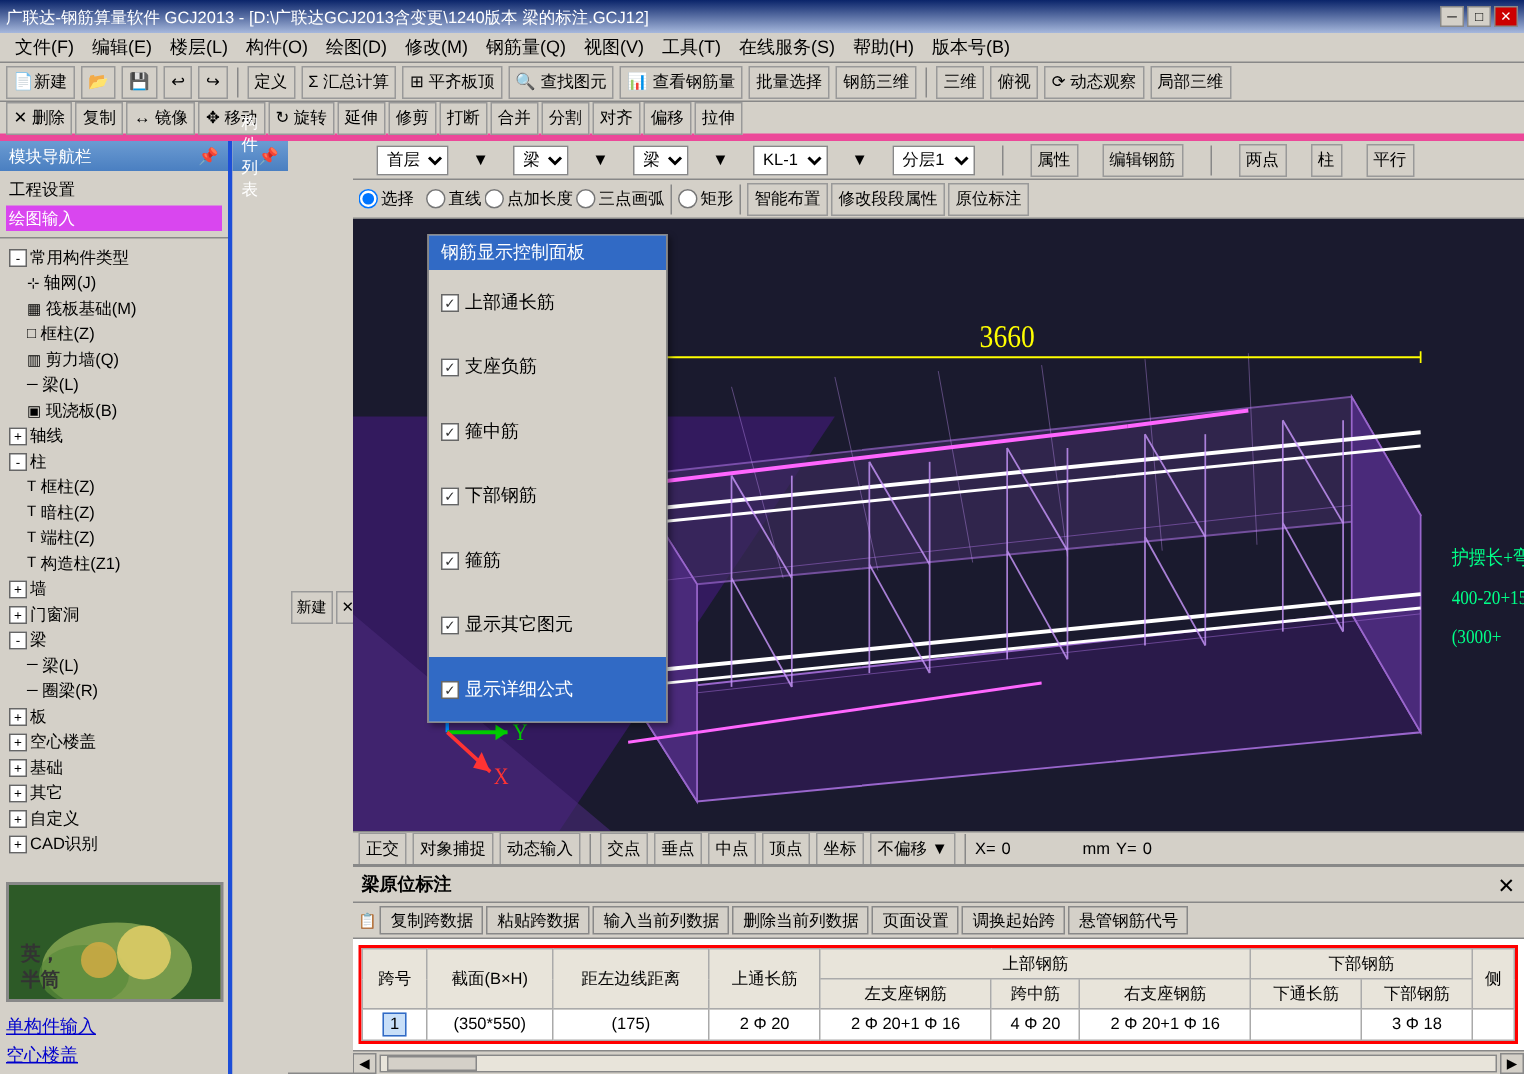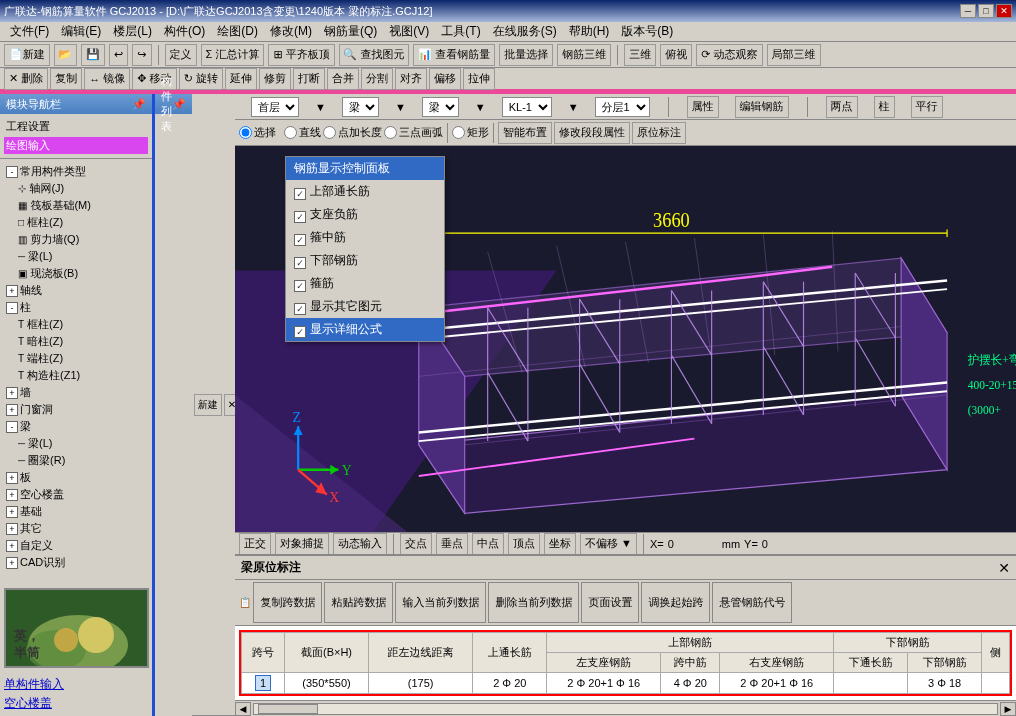--- a/index.html
+++ b/index.html
@@ -208,22 +208,22 @@
       box-shadow: 2px 2px 4px rgba(0,0,0,0.4);
     }
     .popup-title {
       background: #316ac5;
       color: white;
       padding: 3px 8px;
       font-size: 12px;
     }
     .popup-item {
       display: flex;
-      align-items: flex-end;
-      padding: 3px 8px;
+      align-items: center;
+      padding: 13px 8px;
       font-size: 12px;
       cursor: pointer;
       gap: 4px;
     }
     .popup-item.selected-item { background: #316ac5; color: white; }
     .cb { width: 12px; height: 12px; border: 1px solid #666; background: white; display: inline-flex; align-items: center; justify-content: center; font-size: 9px; flex-shrink: 0; }
     .cb.checked::after { content: '✓'; color: #333; }
 
     
     .status-bar-3d {
@@ -248,21 +248,21 @@
     .bottom-panel-toolbar {
       background: #d4d0c8;
       padding: 2px 4px;
       border-bottom: 1px solid #888;
       display: flex;
       align-items: center;
       gap: 2px;
       font-size: 11px;
     }
     .bottom-btn {
-      padding: 12px 6px;
+      padding: 1px 6px;
       border: 1px solid #888;
       background: #d4d0c8;
       cursor: pointer;
       font-size: 11px;
     }
 
     
     .beam-table {
       width: 100%;
       border-collapse: collapse;

